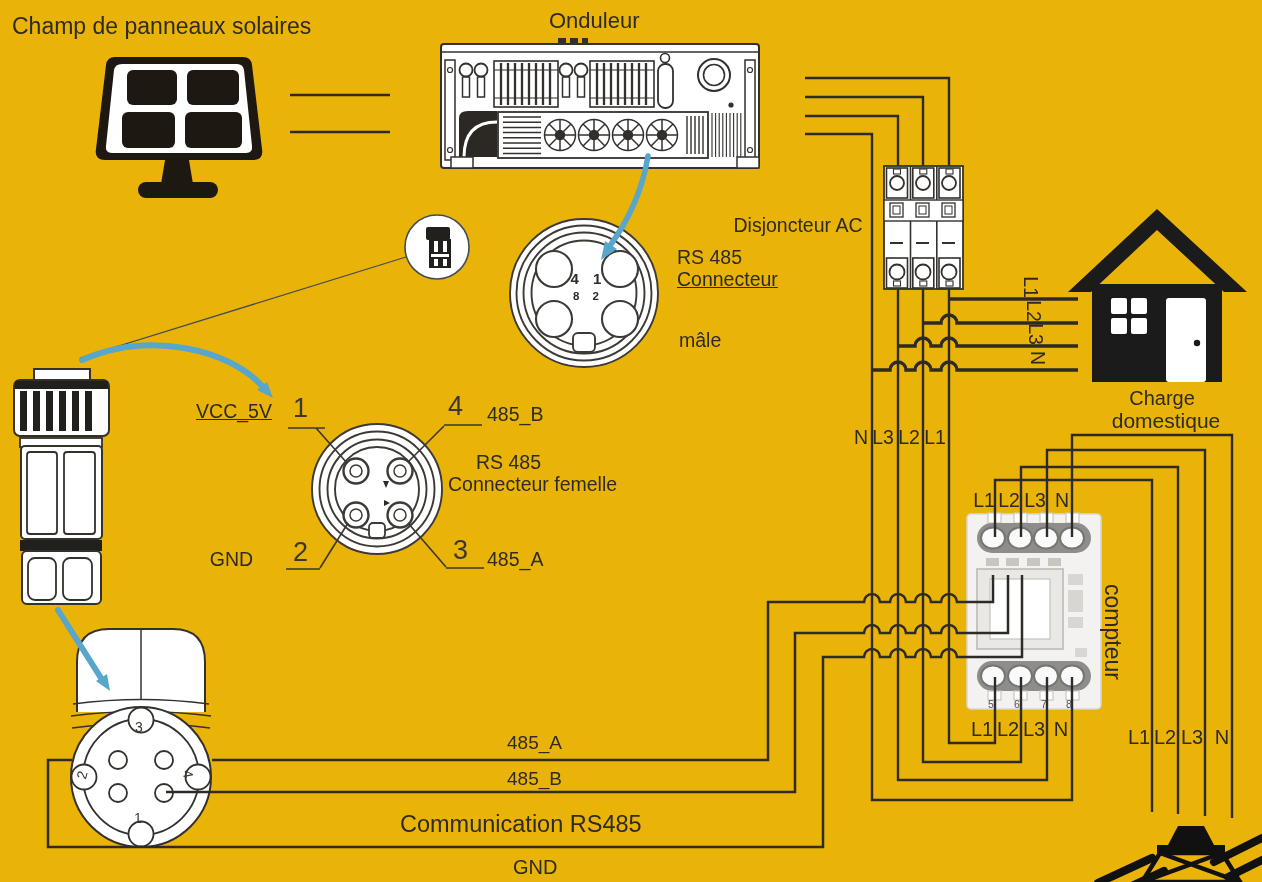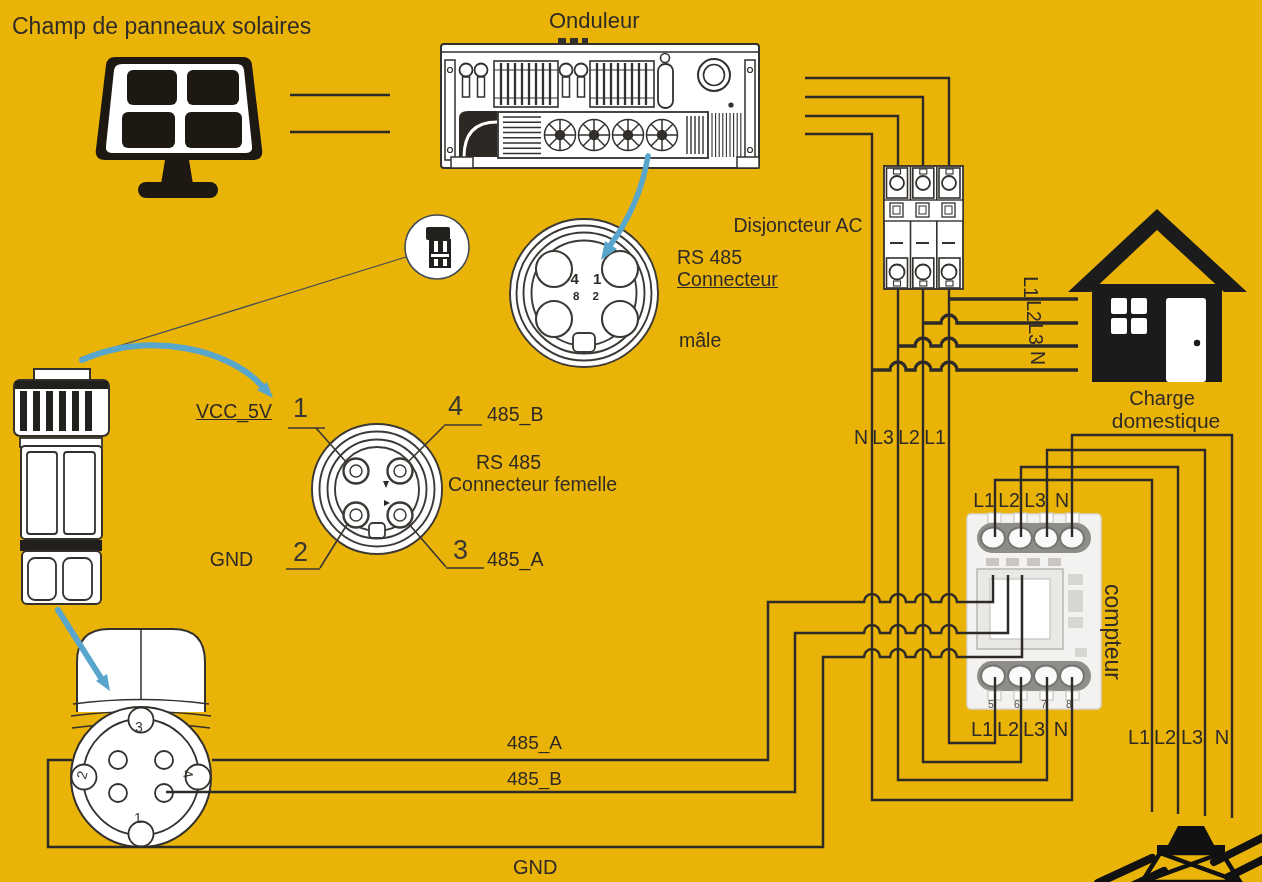--- a/index.html
+++ b/index.html
@@ -362,20 +362,21 @@
   <div class="lblc f20" style="left:1061px;top:729px;">N</div>
   <div class="lblc f23 rot90" style="left:1112px;top:632px;">compteur</div>
 
   <div class="lblc f20" style="left:1139px;top:737px;">L1</div>
   <div class="lblc f20" style="left:1165px;top:737px;">L2</div>
   <div class="lblc f20" style="left:1192px;top:737px;">L3</div>
   <div class="lblc f20" style="left:1222px;top:737px;">N</div>
 
   <div class="lbl" style="left:507px;top:733px;font-size:19px;">485_A</div>
   <div class="lbl" style="left:507px;top:769px;font-size:19px;">485_B</div>
+  <div class="lbl" style="left:400px;top:812px;font-size:23.5px;">Communication RS485</div>
   <div class="lbl" style="left:513px;top:857px;font-size:20px;">GND</div>
 
   <div class="lblc pin-sm" style="left:139px;top:727px;">3</div>
   <div class="lblc pin-sm rotm75" style="left:82px;top:775px;">2</div>
   <div class="lblc pin-sm rot80" style="left:188px;top:774px;">4</div>
   <div class="lblc pin-sm" style="left:138px;top:818px;">1</div>
 
 </div>
 
 </body></html>

